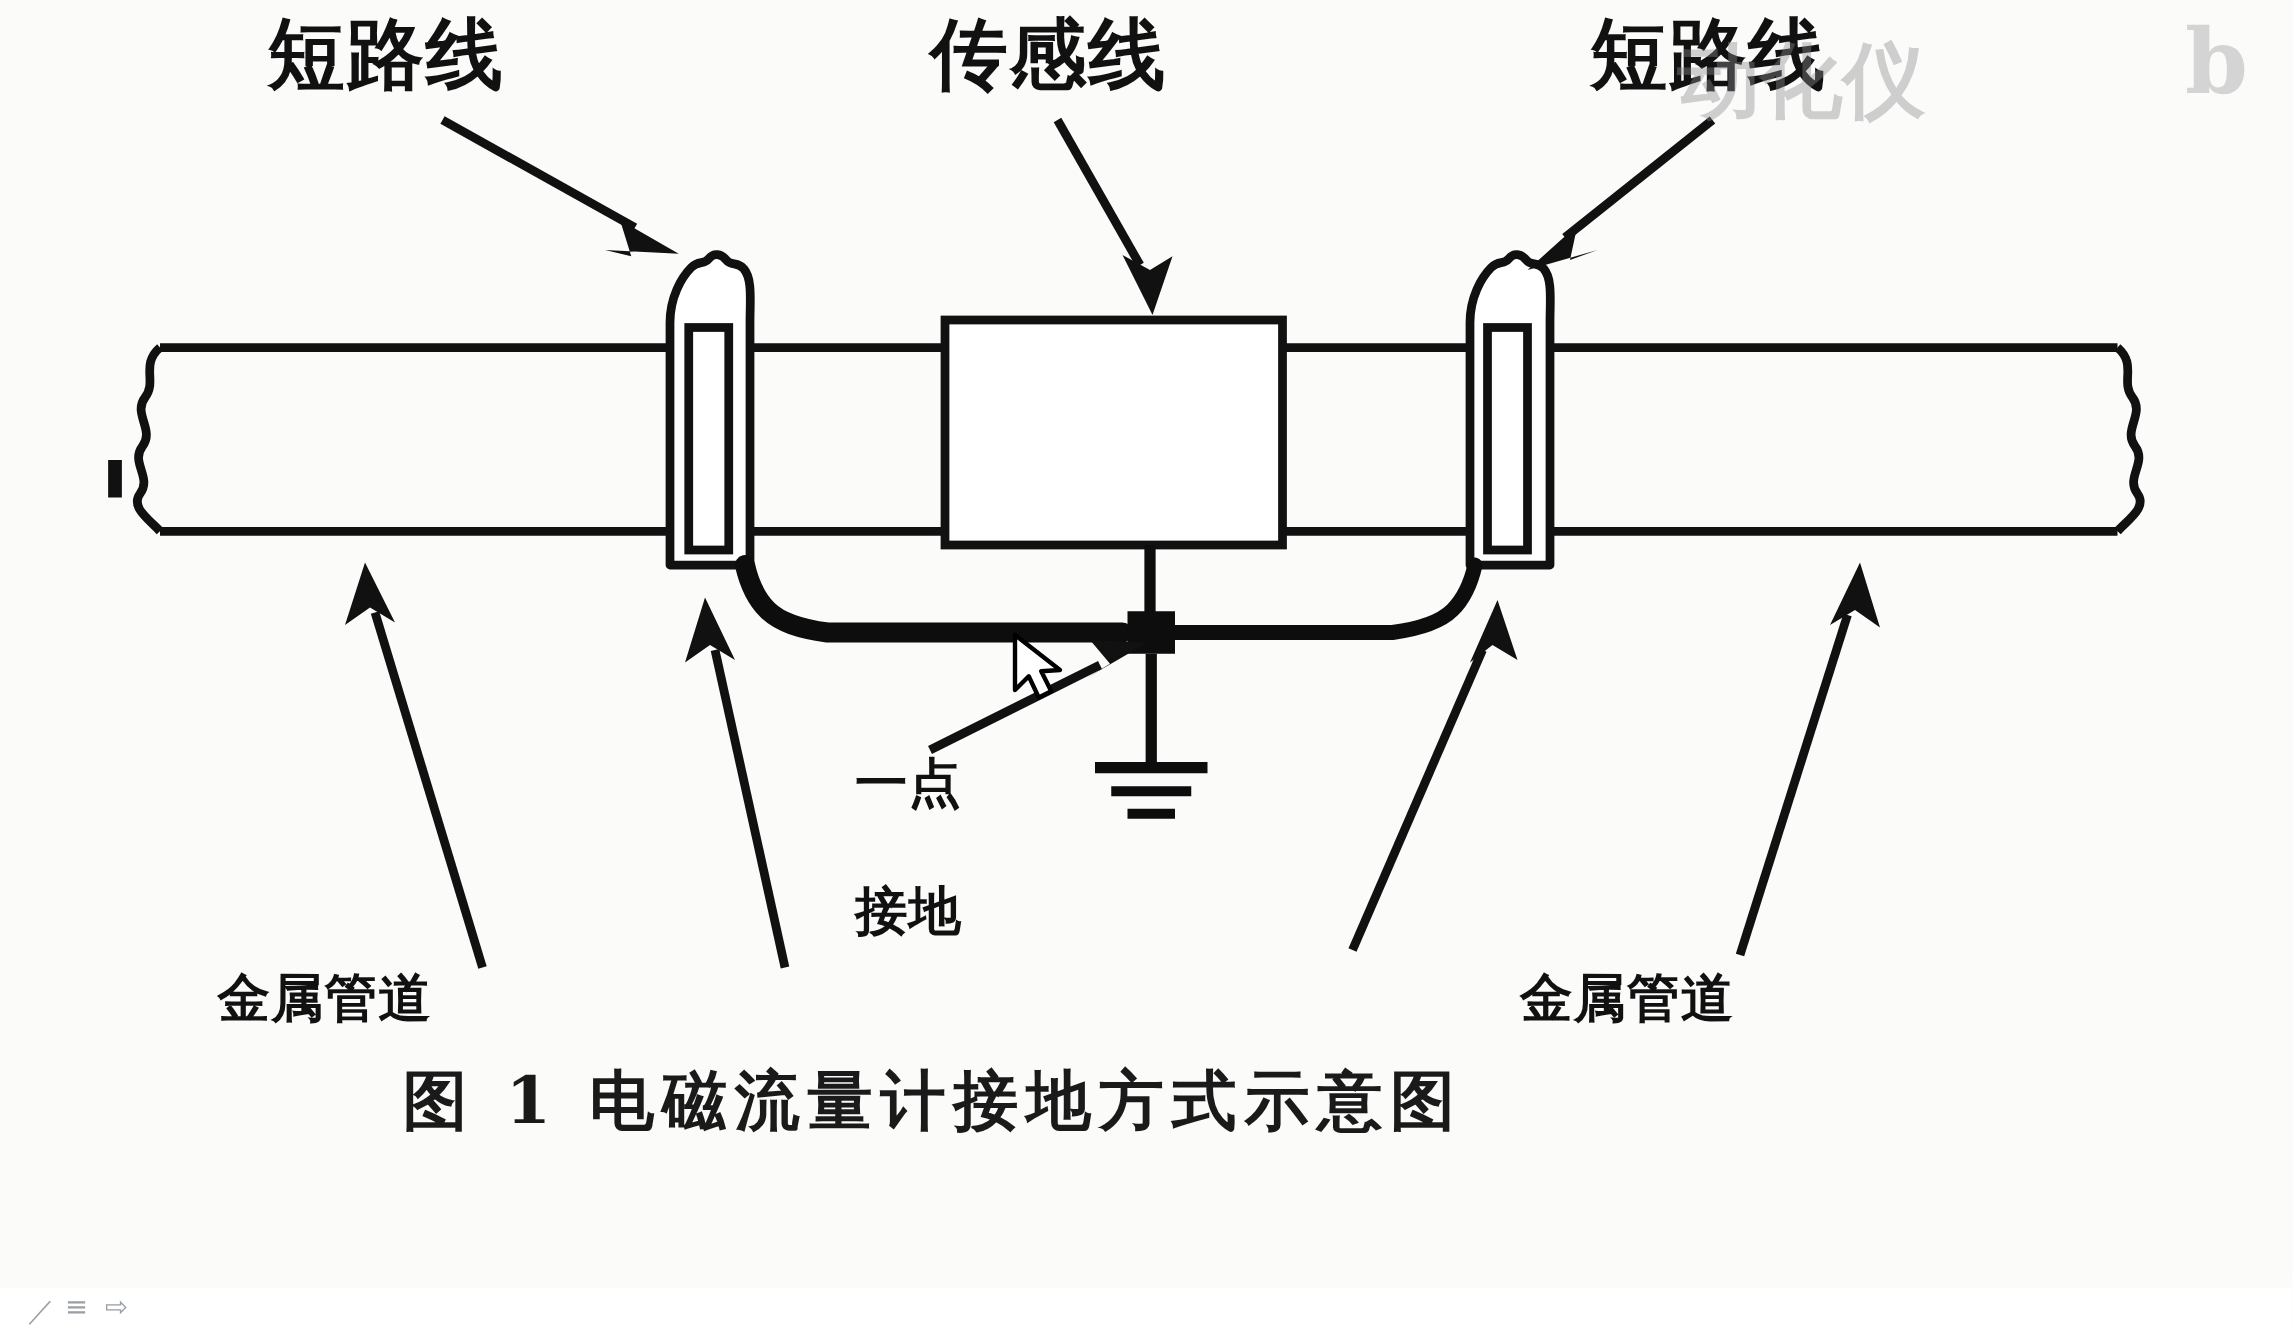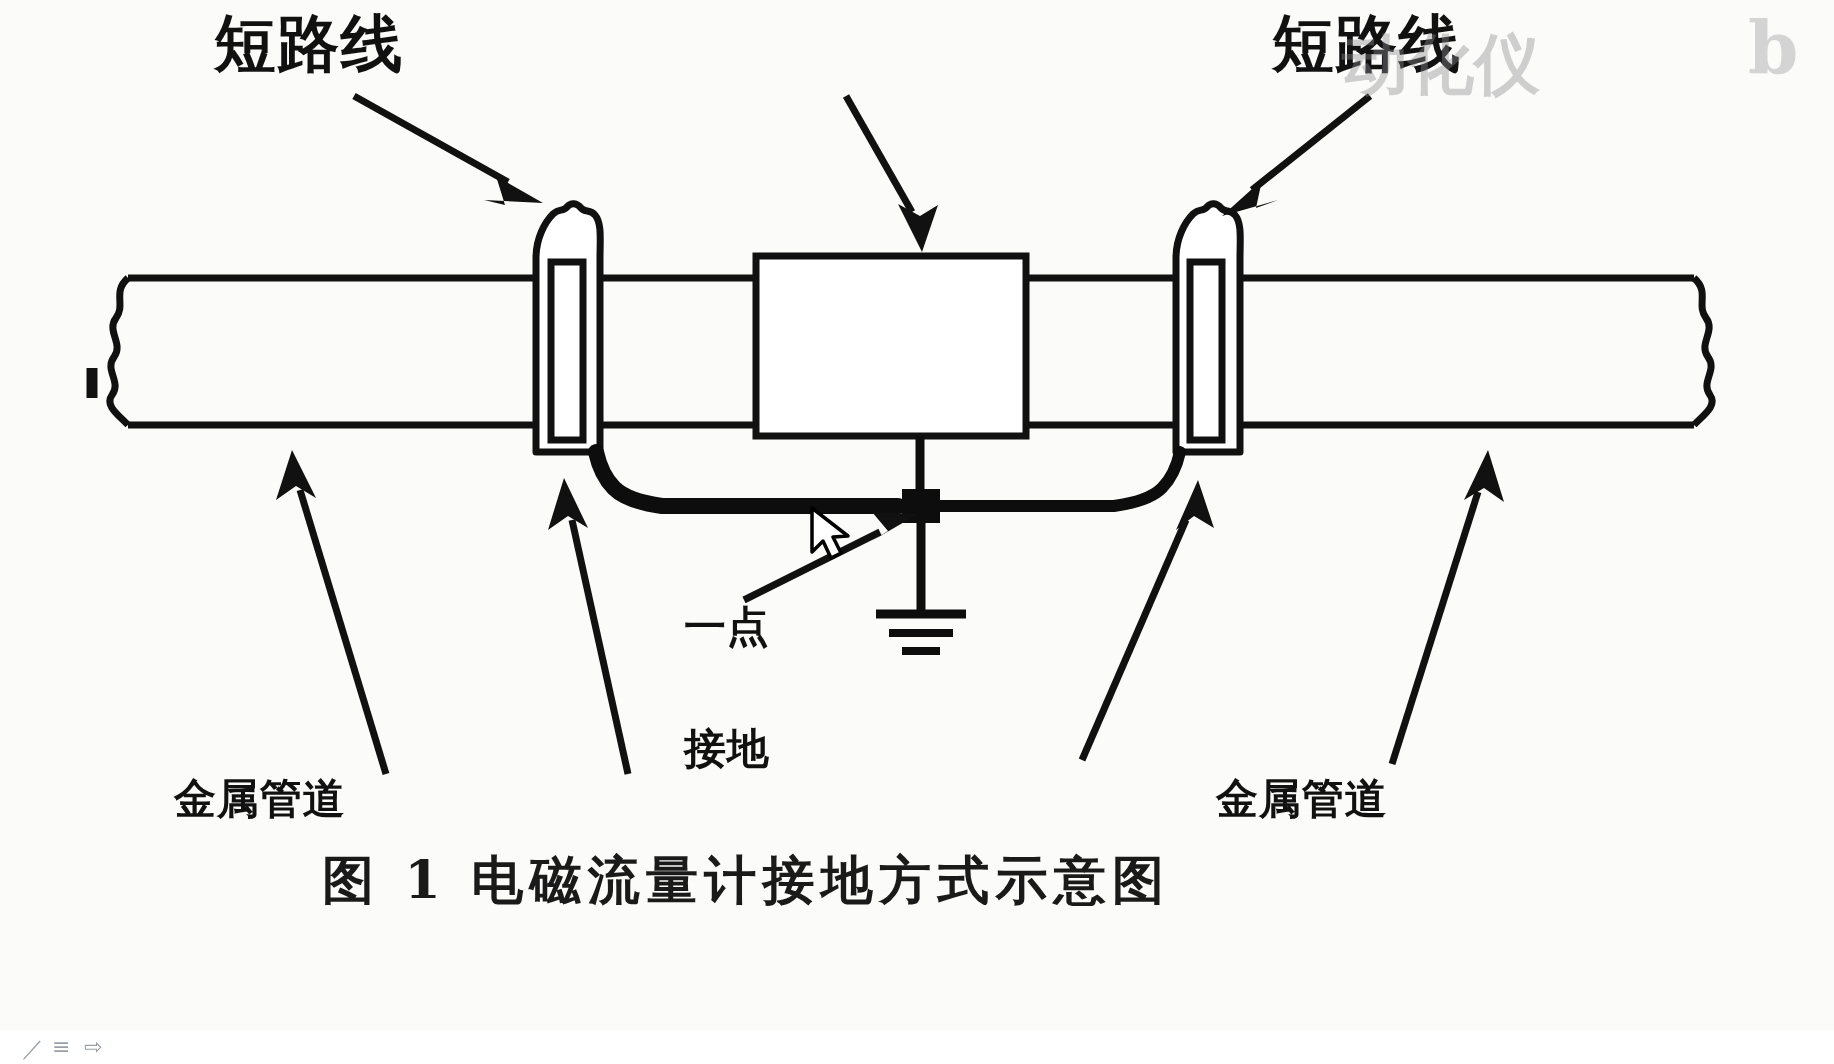--- a/index.html
+++ b/index.html
@@ -185,29 +185,30 @@
     </g>
 
     <g transform="translate(812,508)">
       <polygon points="0,0 0,44 11,33 19,50 29,45 21,29 36,28" fill="#ffffff" stroke="#000000" stroke-width="3.5" stroke-linejoin="round"></polygon>
     </g>
 
   </svg>
 
   <div class="lbl lbl-xl" style="left:214px; top:12px;">短路线</div>
 
+  <div class="lbl lbl-xl" style="left:744px; top:12px;">传感线</div>
 
   <div class="lbl lbl-xl" style="left:1272px; top:12px;">短路线</div>
 
   <div class="watermark" style="left:1300px; top:20px;">动化仪</div>
   <div class="wm-tail" style="left:1748px; top:6px;">b</div>
 
   <div class="lbl lbl-lg" style="left:684px; top:606px;">一点</div>
 
-  <div class="lbl lbl-lg" style="left:684px; top:728px;">接地</div>
+  <div class="lbl lbl-lg" style="left:684px; top:708px;">接地</div>
 
   <div class="lbl lbl-lg" style="left:174px; top:778px;">金属管道</div>
 
 
   <div class="lbl lbl-lg" style="left:1216px; top:778px;">金属管道</div>
 
   <div class="caption" style="left:322px; top:846px;">图 1  电磁流量计接地方式示意图</div>
 
   <div id="taskbar">
     <span class="tb-glyph" style="left:22px; top:4px;">／</span>

